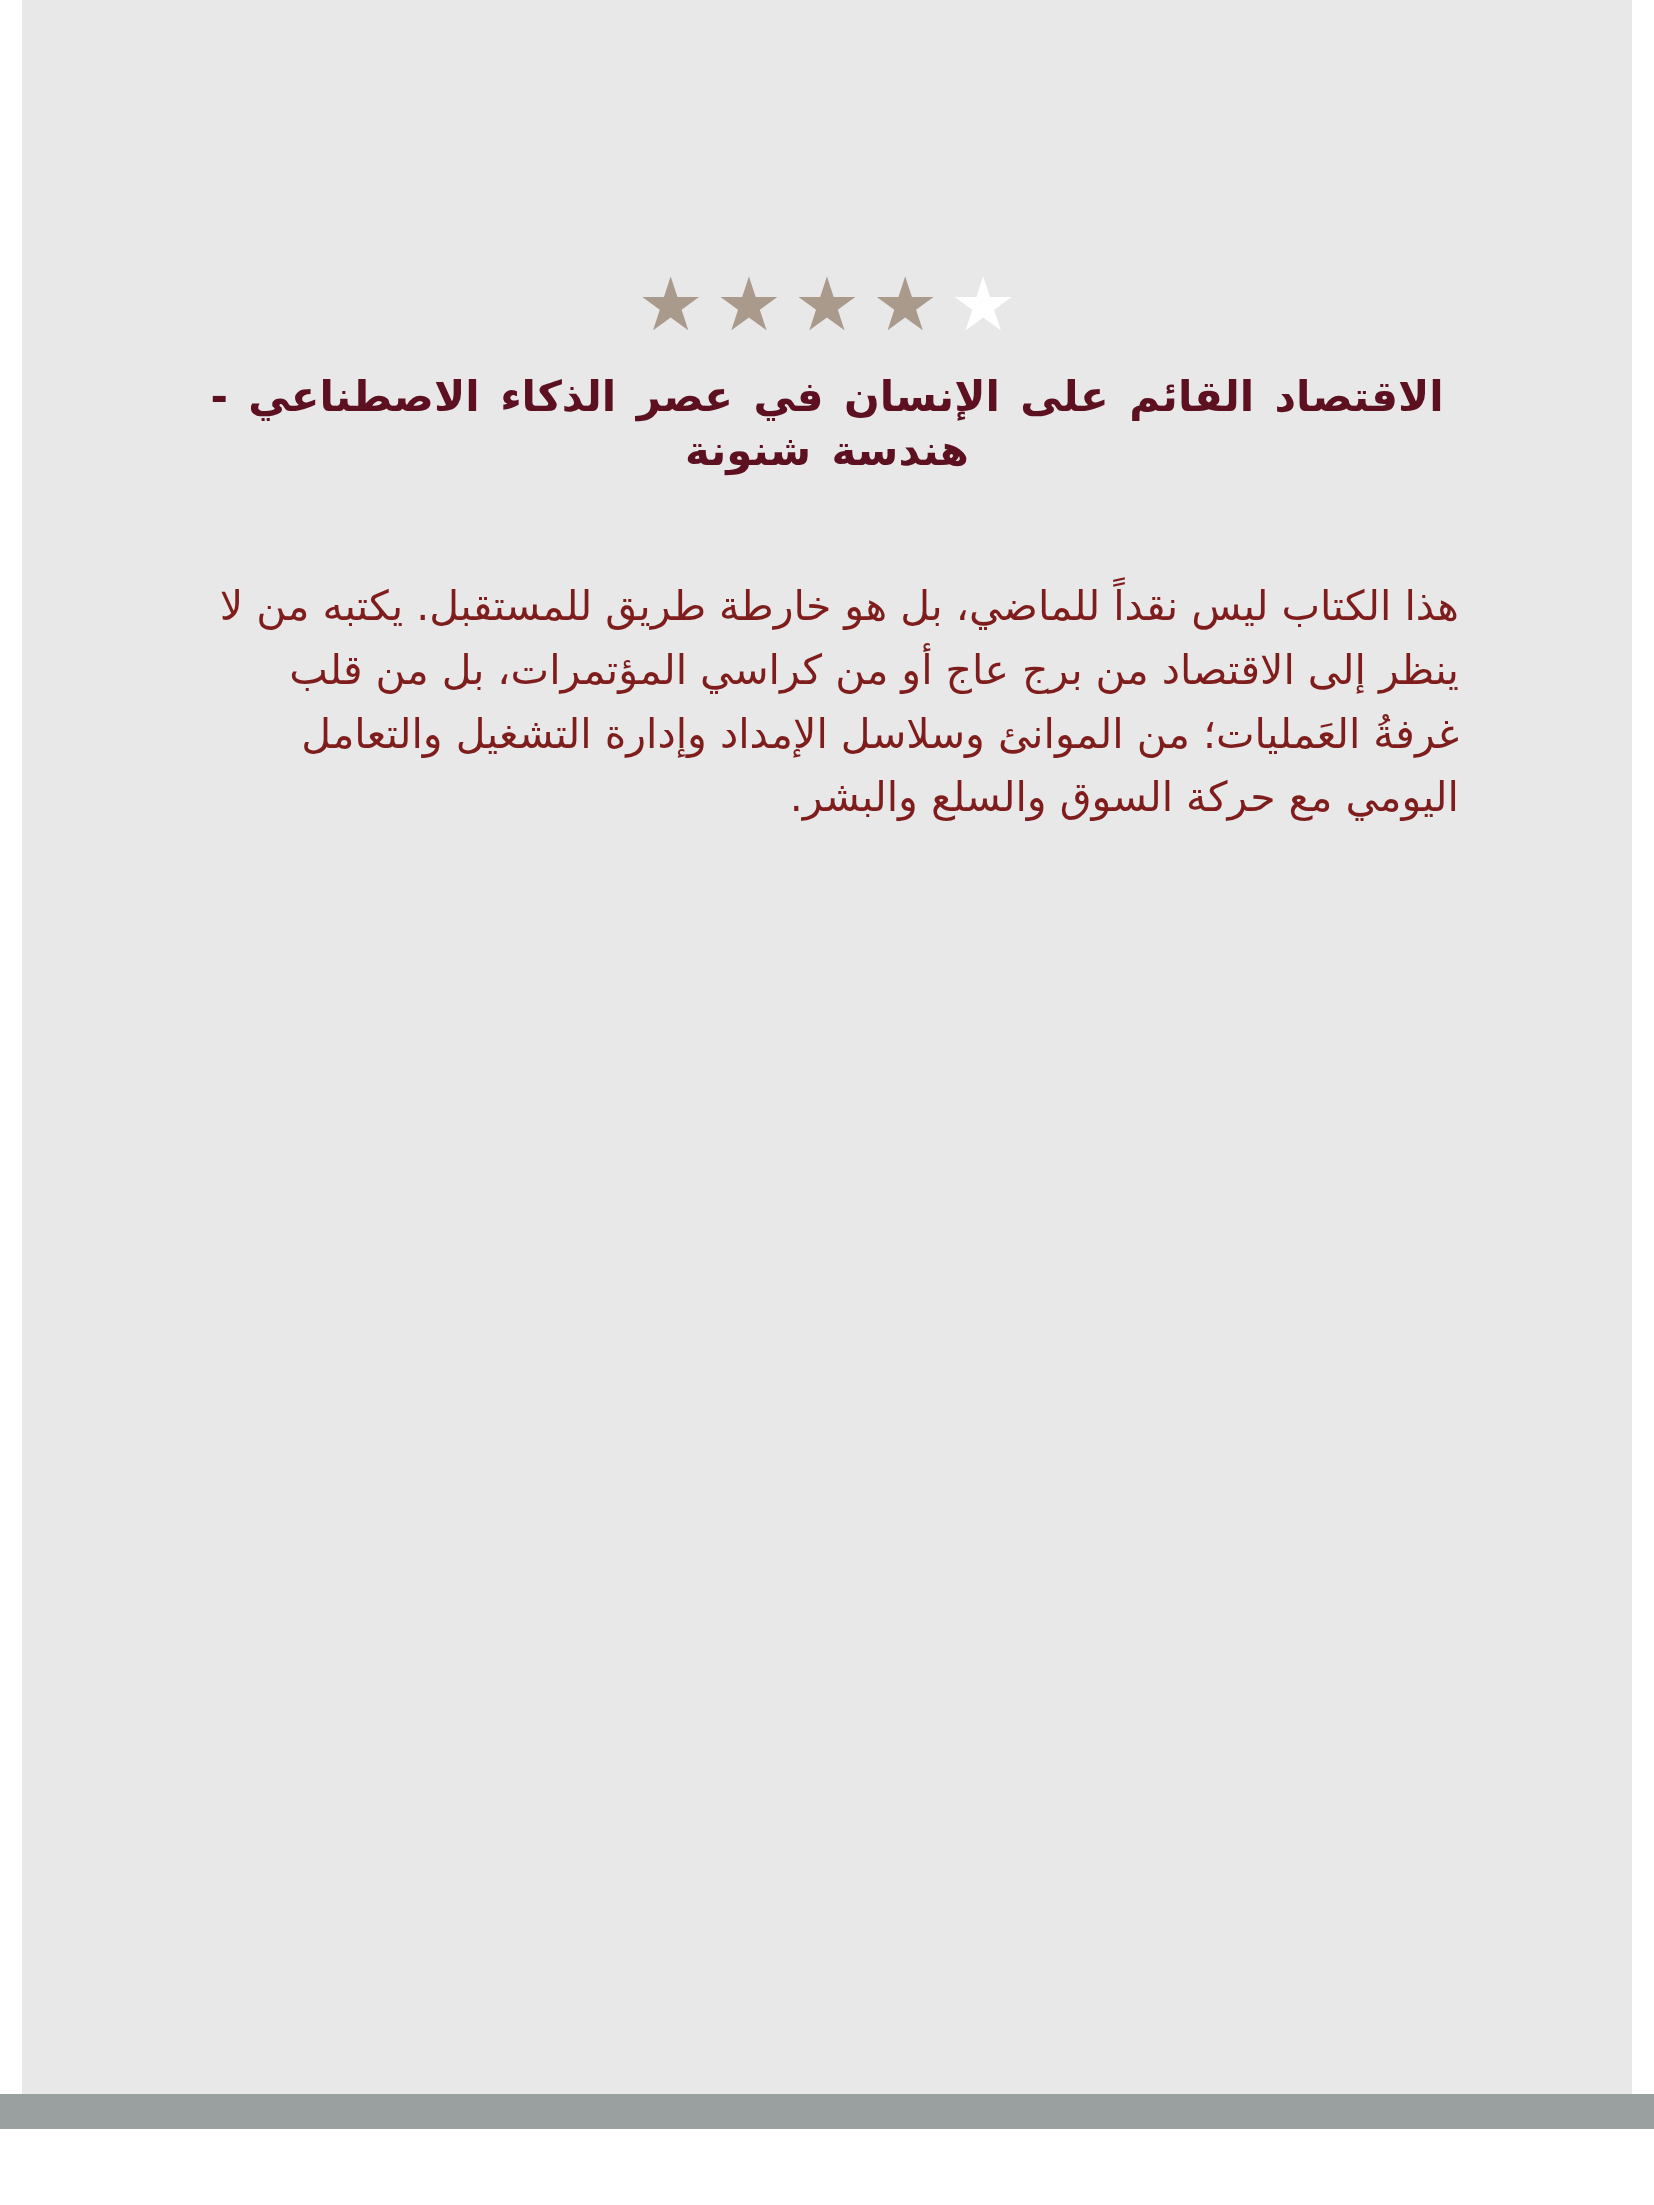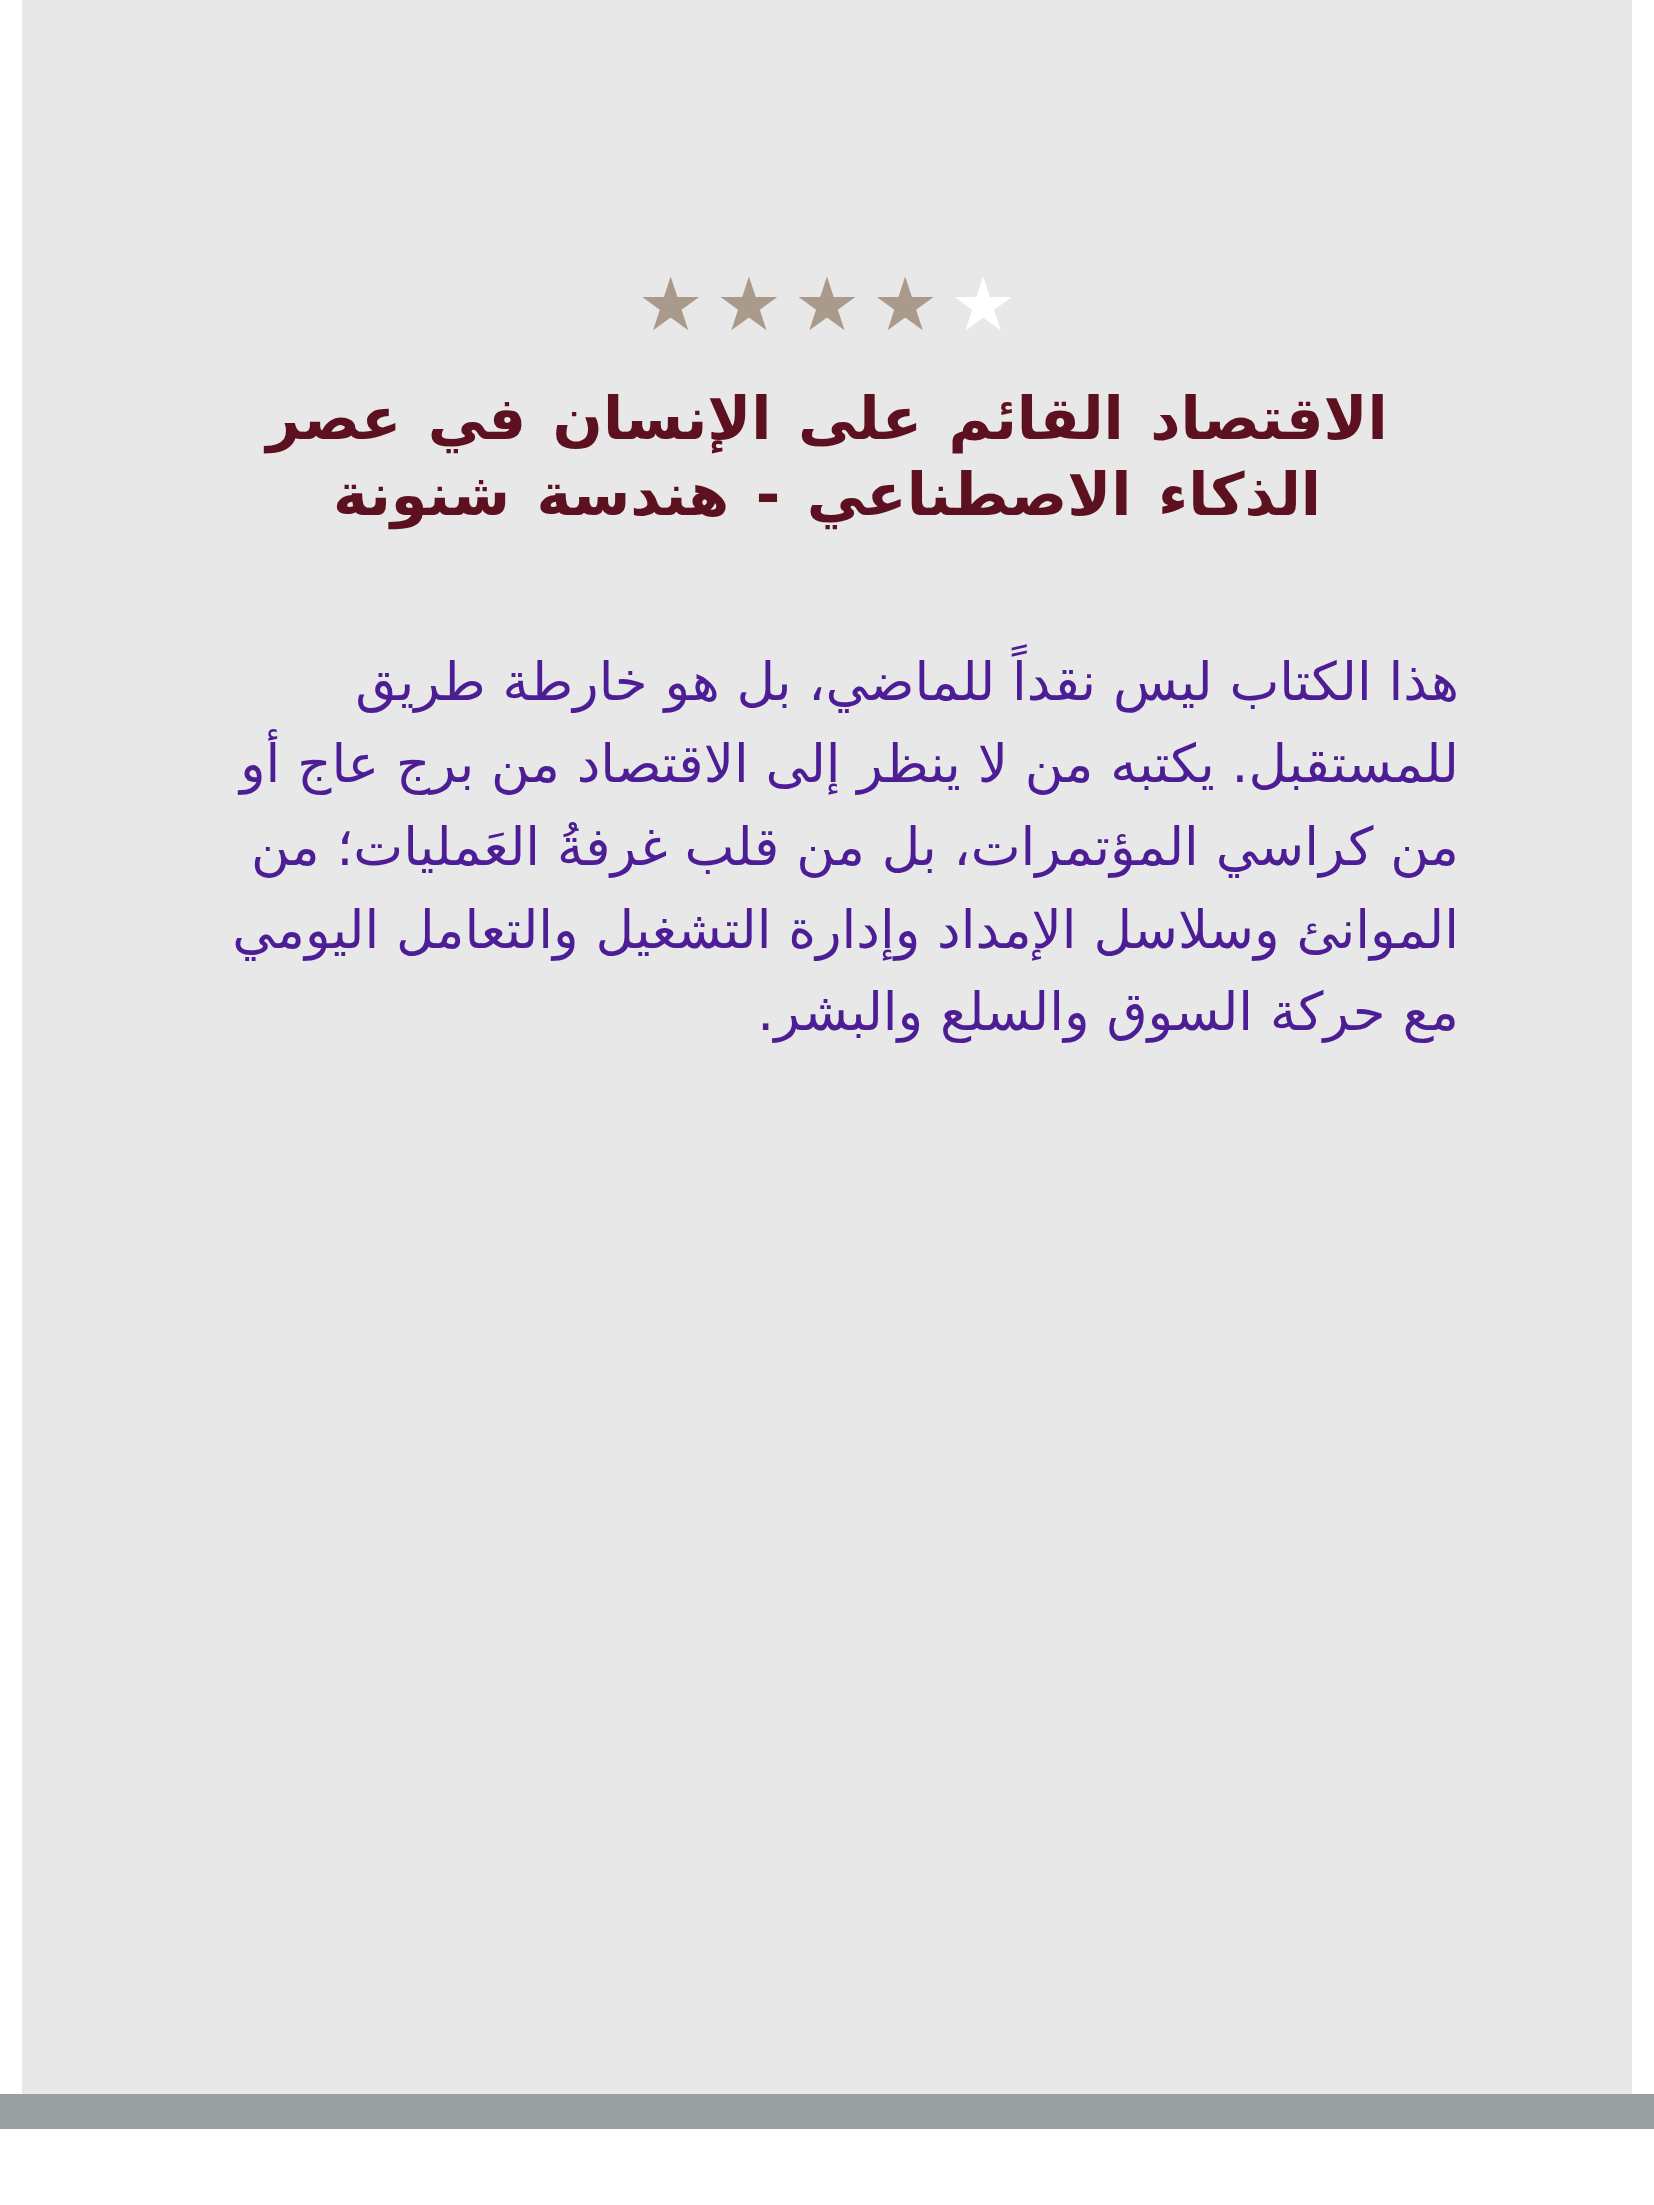--- a/index.html
+++ b/index.html
@@ -72,36 +72,36 @@
   .star {
     font-size: 74px;
     color: #a99a8c;
     display: block;
   }
   .star.empty {
     color: #ffffff;
   }
 
   .title {
-    margin-top: 40px;
+    margin-top: 29px;
     width: 1274px;
     text-align: center;
     color: #5c1020;
     font-weight: bold;
-    font-size: 59px;
+    font-size: 42px;
     line-height: 1.28;
     letter-spacing: 0px;
     word-spacing: 5.9px;
   }
 
   .body-text {
     margin-top: 69px;
     width: 1264px;
-    color: #4c1d95;
-    font-size: 53px;
+    color: #7f1d1d;
+    font-size: 41px;
     line-height: 1.56;
   }
   .body-text p {
     margin: 0 0 57px 0;
   }
   .body-text p:last-child {
     margin-bottom: 0;
   }
 </style>
 </head>

